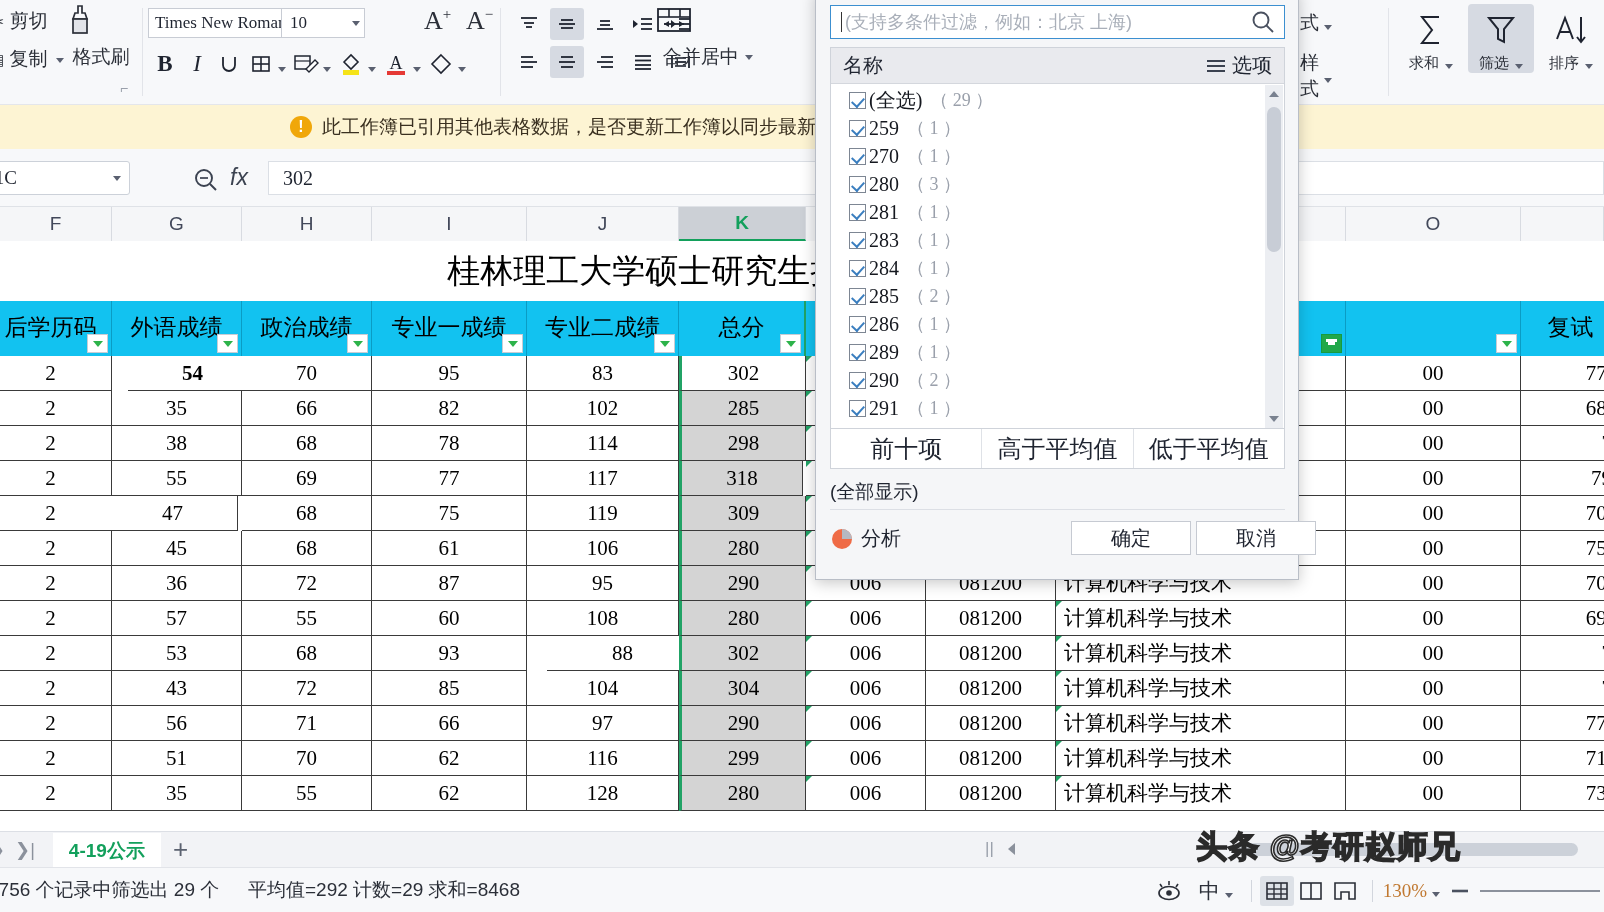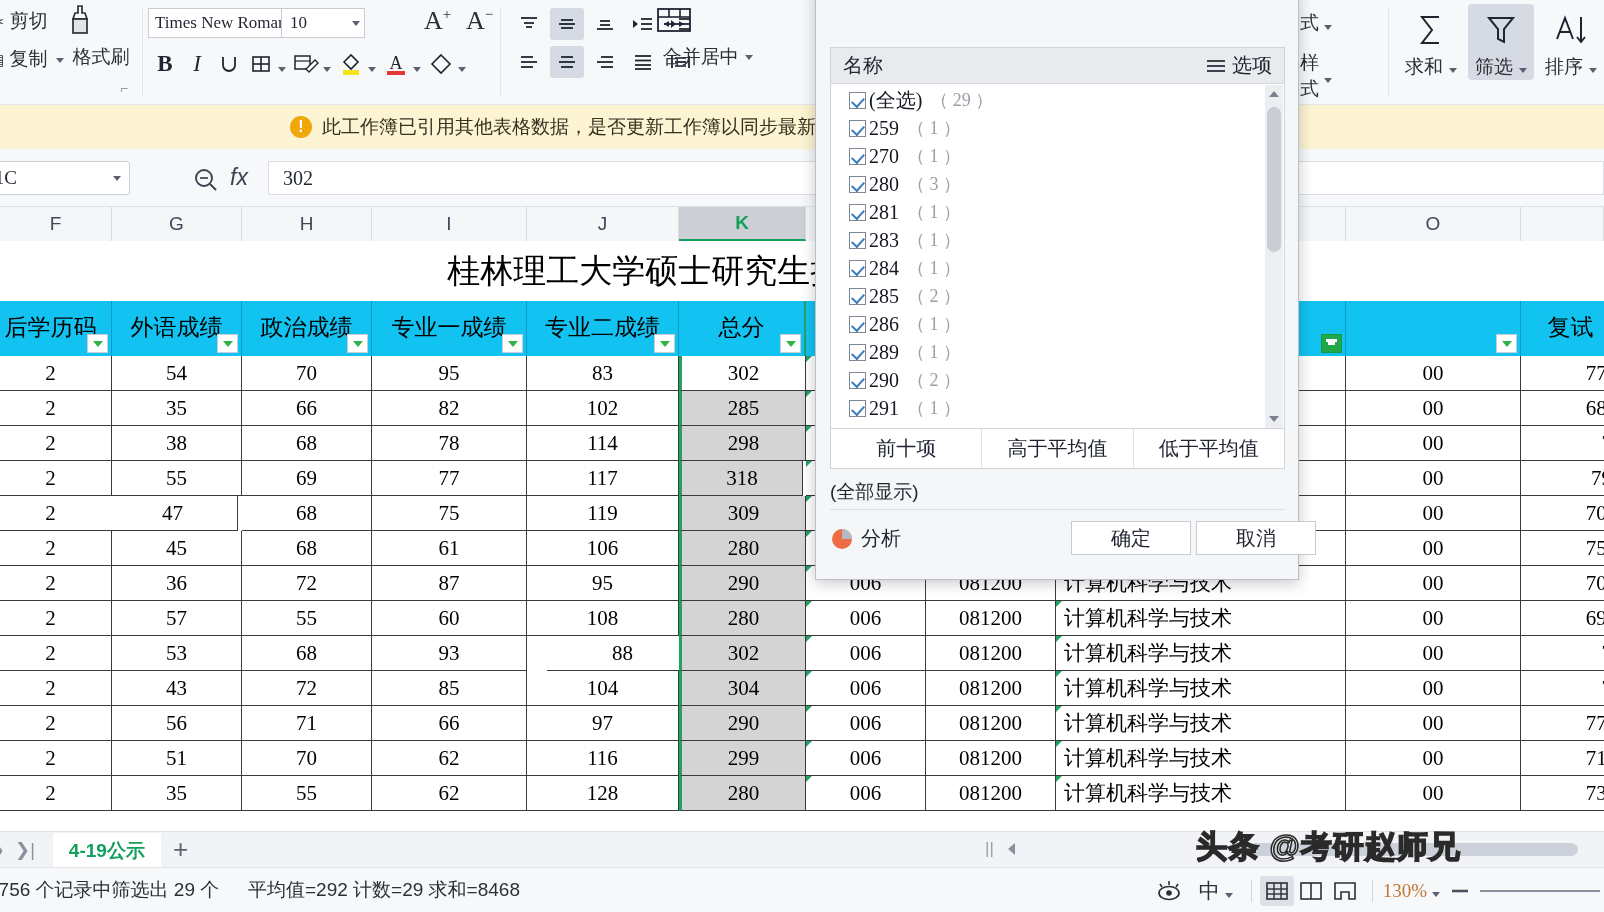--- a/index.html
+++ b/index.html
@@ -56,21 +56,21 @@
   .mergebtn { position: absolute; left: 652px; top: 6px; width: 112px; text-align: center; }
   .merge-label { font-size: 19px; color: #2b2f38; margin-top: 4px; display:inline-block; }
 
   .style-col { position: absolute; left: 1300px; top: 0; }
   .style-it { font-size: 19px; color: #2b2f38; display: flex; align-items: center; }
 
   .fn-group { position: absolute; top: 4px; display: flex; gap: 4px; }
   .fn-item { width: 66px; text-align: center; padding-top: 2px; border-radius: 4px; }
   .fn-item.active { background: #d6dae2; }
   .fn-glyph { height: 48px; display: flex; align-items: center; justify-content: center; }
-  .fn-label { font-size: 19px; color: #2b2f38; display: inline-flex; align-items: center; justify-content: center; gap: 3px; }
+  .fn-label { font-size: 15px; color: #2b2f38; display: inline-flex; align-items: center; justify-content: center; gap: 3px; }
 
   
   .notice {
     position: absolute; left: 0; top: 105px; width: 1604px; height: 44px;
     background: #fdf4d3; display: flex; align-items: center;
   }
   .notice-ico {
     width: 22px; height: 22px; border-radius: 50%; background: #f0a70a;
     color: #fff; font-size: 16px; font-weight: bold;
     display: flex; align-items: center; justify-content: center; margin-left: 290px;
@@ -185,21 +185,21 @@
   .vsarrow { width: 18px; height: 18px; display: flex; align-items: center; justify-content: center; }
   .vsup { width: 0; height: 0; border-left: 5px solid transparent; border-right: 5px solid transparent; border-bottom: 6px solid #7a8290; }
   .vsdn { width: 0; height: 0; border-left: 5px solid transparent; border-right: 5px solid transparent; border-top: 6px solid #7a8290; }
   .vsthumb { position: absolute; left: 2px; top: 22px; width: 14px; height: 145px; background: #c8cdd6; border-radius: 7px; }
 
   .fdlg-quick {
     position: absolute; left: 14px; top: 438px; width: 455px; height: 40px;
     border: 1px solid #cfd3da; border-top: none; background: #fff; display: flex;
   }
   .qbtn { flex: 1; display: flex; align-items: center; justify-content: center;
-          font-size: 20px; color: #1f2430; border-right: 1px solid #dfe2e7; }
+          font-size: 24px; color: #1f2430; border-right: 1px solid #dfe2e7; }
   .qbtn:last-child { border-right: none; }
   .fdlg-all { position: absolute; left: 14px; top: 488px; font-size: 19px; color: #1f2430; }
   .fdlg-divider { position: absolute; left: 14px; top: 518px; width: 455px; height: 1px; background: #dcdfe5; }
   .fdlg-analyze { position: absolute; left: 16px; top: 534px; display: flex; align-items: center; gap: 9px; }
   .pie { width: 20px; height: 20px; border-radius: 50%; background: #ef6b46; position: relative; }
   .pie:after { content:""; position:absolute; right:0; top:0; width:10px; height:10px; background:#b5b9c2;
                border-top-right-radius: 10px; }
   .fdlg-analyze span { font-size: 20px; color: #1f2430; }
   .dbtn {
     position: absolute; top: 530px; width: 120px; height: 34px; background: #fff;
@@ -589,21 +589,21 @@
       </div>
       <div class="hcell" style="left:1521px;width:100px;">
         <span>复试</span>
       </div>
     </div>
 
     <div id="rows-host">
         <div class="drow" style="left: 0px; top: 115px; width: 1604px;">
           <div class="rowmark"></div>
           <div class="dcell ctr" style="left: -10px; width: 122px;">2</div>
-          <div class="dcell ctr" style="left: 112px; width: 130px;">54</div>
+          <div class="dcell ctr" style="left: 128px; width: 130px; font-weight: bold;">54</div>
           <div class="dcell ctr" style="left: 242px; width: 130px;">70</div>
           <div class="dcell ctr" style="left: 372px; width: 155px;">95</div>
           <div class="dcell ctr" style="left: 527px; width: 152px;">83</div>
           <div class="dcell ctr selbar" style="left: 679px; width: 127px;">302</div>
           <div class="dcell ctr" style="left: 806px; width: 120px;">006<span class="greenmark"></span></div>
           <div class="dcell ctr" style="left: 926px; width: 130px;">081200</div>
           <div class="dcell lft" style="left: 1056px; width: 290px;">计算机科学与技术<span class="greenmark"></span></div>
           <div class="dcell ctr" style="left: 1346px; width: 175px;">00</div>
           <div class="dcell rgt" style="left: 1521px; width: 100px;">77.</div>
         </div>
@@ -773,20 +773,30 @@
           <div class="dcell ctr" style="left: 926px; width: 130px;">081200</div>
           <div class="dcell lft" style="left: 1056px; width: 290px;">计算机科学与技术<span class="greenmark"></span></div>
           <div class="dcell ctr" style="left: 1346px; width: 175px;">00</div>
           <div class="dcell rgt" style="left: 1521px; width: 100px;">73.</div>
         </div>
       </div>
   </div>
 
   <div class="fdlg">
 
+    <div class="fdlg-search">
+      <div class="cursor"></div>
+      <div class="ph">(支持多条件过滤，例如：北京 上海)</div>
+      <div style="margin-left:auto;">
+        <svg width="26" height="26" viewBox="0 0 26 26">
+            <circle cx="11" cy="11" r="7.5" fill="none" stroke="#4a5160" stroke-width="1.9"></circle>
+            <line x1="16.5" y1="16.5" x2="23" y2="23" stroke="#4a5160" stroke-width="1.9"></line>
+          </svg>
+      </div>
+    </div>
 
     <div class="fdlg-list">
       <div class="fdlg-listhdr">
         <div class="nm">名称</div>
         <div class="opt">
           <span class="hamb">
               <b></b>
               <b></b>
               <b></b>
             </span>

